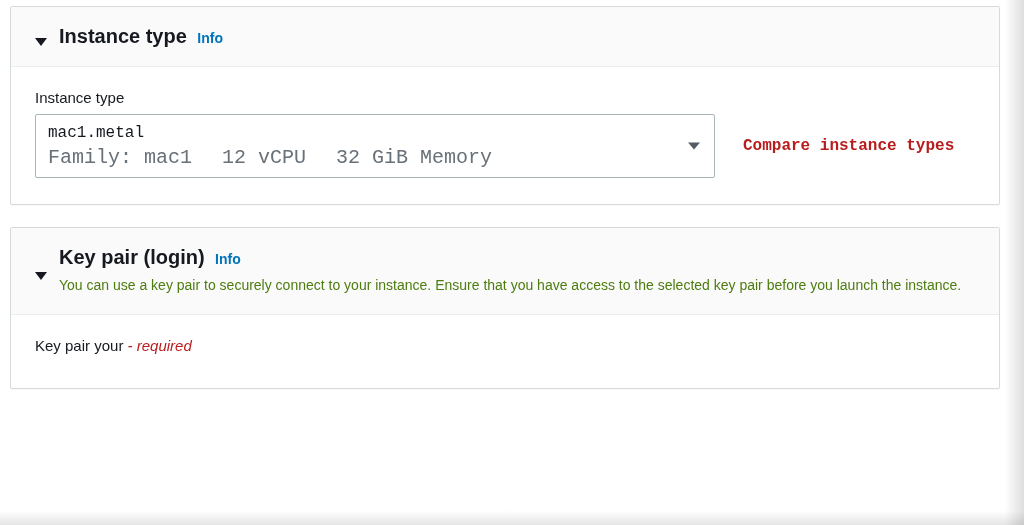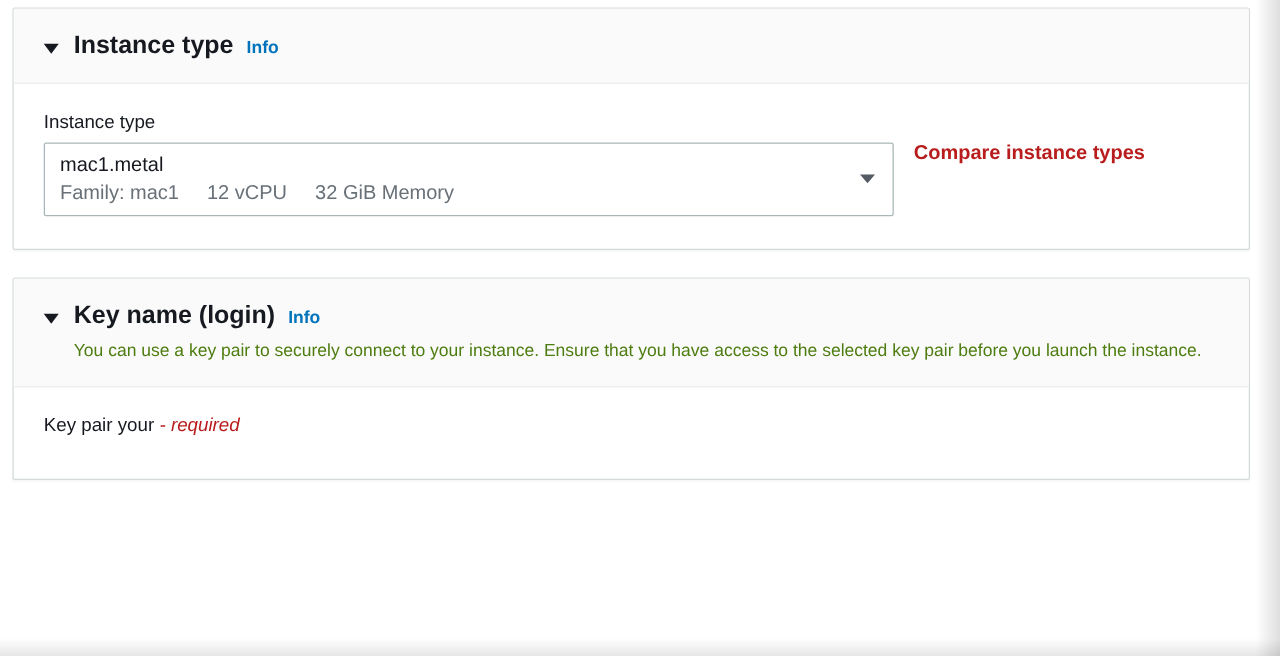--- a/index.html
+++ b/index.html
@@ -21,21 +21,21 @@
     border-radius: 2px;
     background: #ffffff;
     margin-bottom: 22px;
     box-shadow: 0 1px 1px rgba(0,0,0,0.03);
   }
   .panel-header {
     padding: 18px 24px 18px 24px;
     background: #fafafa;
     border-bottom: 1px solid #eaeded;
     display: flex;
-    align-items: flex-start;
+    align-items: center;
   }
   .caret {
     display: inline-block;
     width: 0; height: 0;
     border-left: 6px solid transparent;
     border-right: 6px solid transparent;
     border-top: 8px solid #16191f;
     margin-top: 10px;
     margin-right: 12px;
     flex: none;
@@ -69,41 +69,42 @@
     font-size: 15px;
     color: #16191f;
     margin-bottom: 8px;
   }
   .field-label .req {
     font-style: italic;
     color: #b91c1c;
   }
   .row {
     display: flex;
-    align-items: flex-start;
-    gap: 16px;
+    align-items: center;
+    gap: 28px;
+    font-family: Liberation Mono, monospace;
   }
   .select-box {
     flex: none;
     width: 680px;
     border: 1px solid #aab7b8;
     border-radius: 2px;
     background: #ffffff;
     padding: 8px 42px 8px 12px;
     position: relative;
     cursor: pointer;
   }
   .select-box.short { padding-top: 7px; padding-bottom:7px; height:38px; display:flex; align-items:center;}
   .select-value {
     font-size: 16px;
     color: #16191f;
     line-height: 1.3;
   }
   .select-meta {
-    font-size: 16px;
+    font-size: 20px;
     color: #687078;
     margin-top: 2px;
   }
   .select-meta span { margin-right: 18px; }
   .select-caret {
     position: absolute;
     right: 14px;
     top: 50%;
     transform: translateY(-50%);
     width: 0; height: 0;
@@ -175,21 +176,21 @@
         </div>
       </div>
     </div>
   </div>
 
   <div class="panel">
     <div class="panel-header">
       <span class="caret"></span>
       <div class="header-text">
         <div>
-          <span class="panel-title">Key name (login)</span>
+          <span class="panel-title">Key pair (login)</span>
           <span class="info-link">Info</span>
         </div>
         <div class="panel-desc">You can use a key pair to securely connect to your instance. Ensure that you have access to the selected key pair before you launch the instance.</div>
       </div>
     </div>
     <div class="panel-body">
       <div class="field-label">
         <span>Key pair your</span><span class="req"> - required</span>
       </div>
     </div>

